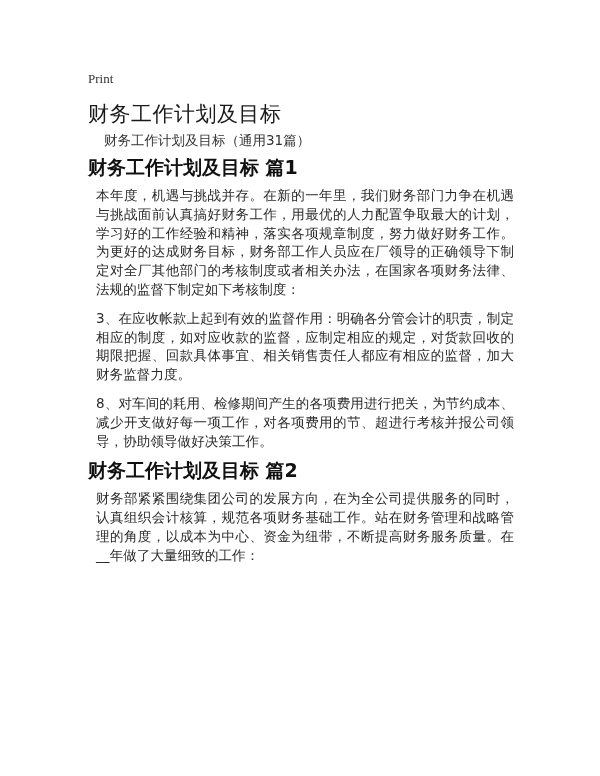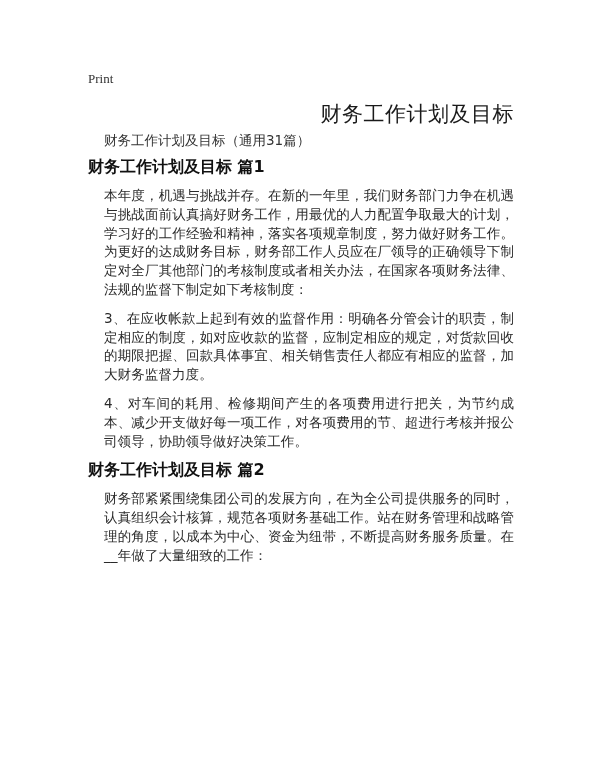--- a/index.html
+++ b/index.html
@@ -27,72 +27,72 @@
       left: 0;
       font-family: "Liberation Serif", "DejaVu Serif", serif;
       font-size: 13px;
       color: #333333;
     }
     .doc-title {
       position: absolute;
       top: 100px;
       left: 0;
       width: 426px;
-      text-align: right;
+      text-align: left;
       font-size: 21px;
       font-weight: normal;
       color: #1a1a1a;
       letter-spacing: 0.5px;
       margin: 0;
     }
     .doc-subtitle {
       position: absolute;
       top: 132px;
       left: 16px;
       font-size: 13.5px;
       color: #333333;
     }
     .content {
       position: absolute;
       top: 157px;
       left: 0;
       width: 426px;
     }
     .section-heading {
-      font-size: 16px;
+      font-size: 19px;
       font-weight: bold;
       color: #111111;
       margin: 0 0 9px 0;
       line-height: 20px;
     }
     .para {
       font-size: 13.5px;
       line-height: 18.8px;
-      margin: 0 0 10px 16px;
+      margin: 0 0 10px 8px;
       color: #2a2a2a;
       text-align: justify;
       letter-spacing: 0.1px;
     }
   </style>
 </head>
 <body>
 
 <div class="page">
   <div class="print-label">Print</div>
 
   <h1 class="doc-title">财务工作计划及目标</h1>
 
   <div class="doc-subtitle">财务工作计划及目标（通用31篇）</div>
 
   <div class="content">
     <section>
       <h2 class="section-heading">财务工作计划及目标 篇1</h2>
       <p class="para">本年度，机遇与挑战并存。在新的一年里，我们财务部门力争在机遇与挑战面前认真搞好财务工作，用最优的人力配置争取最大的计划，学习好的工作经验和精神，落实各项规章制度，努力做好财务工作。为更好的达成财务目标，财务部工作人员应在厂领导的正确领导下制定对全厂其他部门的考核制度或者相关办法，在国家各项财务法律、法规的监督下制定如下考核制度：</p>
       <p class="para">3、在应收帐款上起到有效的监督作用：明确各分管会计的职责，制定相应的制度，如对应收款的监督，应制定相应的规定，对货款回收的期限把握、回款具体事宜、相关销售责任人都应有相应的监督，加大财务监督力度。</p>
-      <p class="para">4、对车间的耗用、检修期间产生的各项费用进行把关，为节约成本、减少开支做好每一项工作，对各项费用的节、超进行考核并报公司领导，协助领导做好决策工作。</p>
+      <p class="para">8、对车间的耗用、检修期间产生的各项费用进行把关，为节约成本、减少开支做好每一项工作，对各项费用的节、超进行考核并报公司领导，协助领导做好决策工作。</p>
     </section>
     <section>
       <h2 class="section-heading">财务工作计划及目标 篇2</h2>
       <p class="para">财务部紧紧围绕集团公司的发展方向，在为全公司提供服务的同时，认真组织会计核算，规范各项财务基础工作。站在财务管理和战略管理的角度，以成本为中心、资金为纽带，不断提高财务服务质量。在__年做了大量细致的工作：</p>
 
     </section>
   </div>
 </div>
 
 </body></html>

